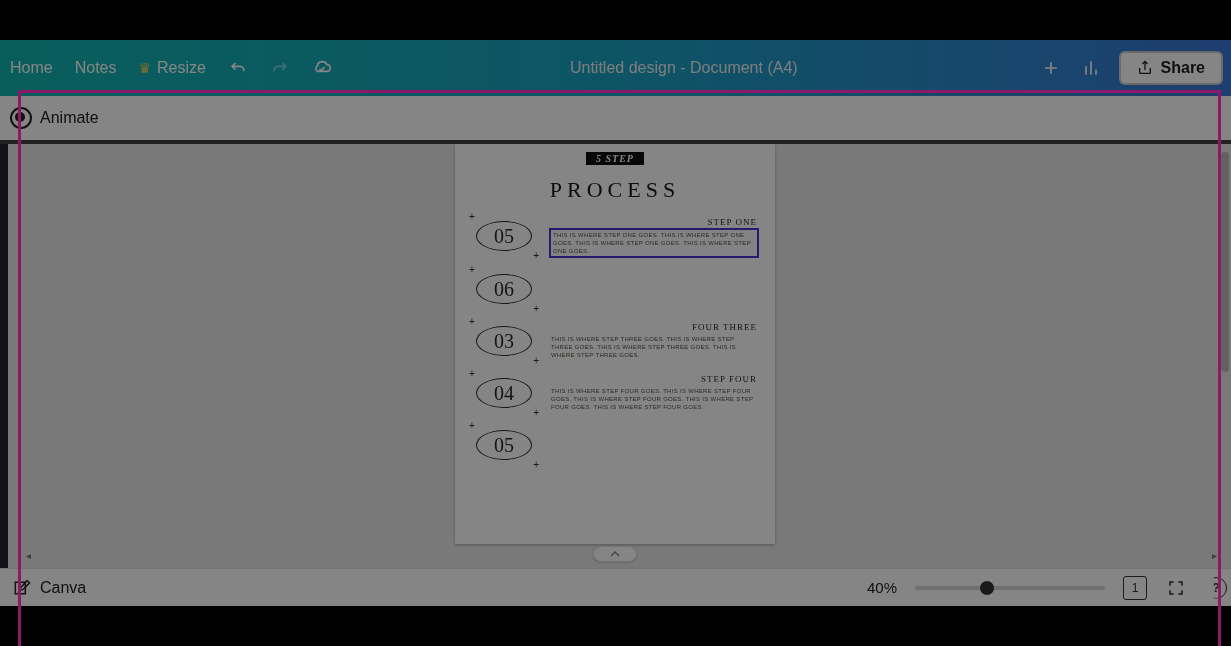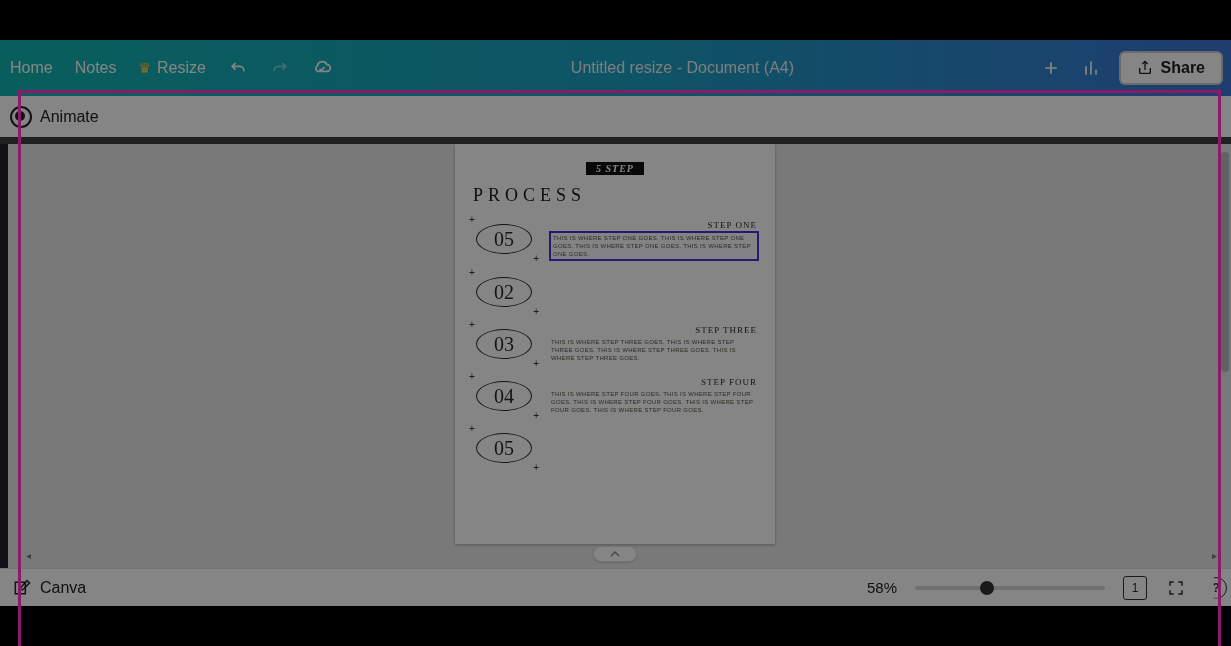--- a/index.html
+++ b/index.html
@@ -23,38 +23,38 @@
   .tb-text { font-size: 16px; font-weight: 500; }
   .tb-icon { width: 20px; height: 20px; display:inline-flex; align-items:center; justify-content:center; }
   .tb-btn { display:flex; align-items:center; gap:6px; cursor:pointer; }
   .resize-item { display:flex; align-items:center; gap:6px; }
   .crown { color:#ffd24d; font-size:14px; }
   .share-btn { background:#fff; border-radius:4px; padding:6px 16px; display:flex; align-items:center; gap:8px; color:#222; font-weight:600; box-shadow: 0 0 0 2px #ccc; }
   .share-btn svg { stroke:#222; }
   .plus-btn, .chart-btn { color:#fff; font-size:20px; }
 
   
-  .secondbar { height: 48px; background: #fff; display:flex; align-items:center; padding: 16px 10px; border-bottom: 7px solid #404040; position: relative; z-index: 10; }
+  .secondbar { height: 48px; background: #fff; display:flex; align-items:center; padding: 16px 10px; border-bottom: 4px solid #404040; position: relative; z-index: 10; }
   .animate-btn { display:flex; align-items:center; gap:8px; color:#222; font-size:16px; font-weight:500; }
   .animate-icon { width:22px; height:22px; border:2px solid #222; border-radius:50%; position:relative; }
   .animate-icon::after { content:""; position:absolute; left:3px; top:3px; width:10px; height:10px; background:#222; border-radius:50%; }
 
   
   .canvas-area { position:absolute; top: 104px; left:0; right:0; bottom: 38px; background:#e9e9e9; overflow:hidden; z-index: 5; }
   .canvas-area .vscroll { position:absolute; right:2px; top:4px; bottom:4px; width:10px; }
   .vscroll .track { position:absolute; inset:0; background:transparent; }
   .vscroll .thumb { position:absolute; right:0; top:4px; width:8px; height:220px; background:#bcbcbc; border-radius:4px; }
   .canvas-area .hscroll { position:absolute; left:4px; right:14px; bottom:2px; height:10px; }
   .hscroll .larrow, .hscroll .rarrow { font-size:10px; color:#777; position:absolute; top:-6px; }
   .hscroll .larrow { left:22px; }
   .hscroll .rarrow { right:0px; }
 
   .page { position:absolute; top:0; left:455px; width:320px; height:400px; background:#fff; box-shadow: 0 1px 3px rgba(0,0,0,0.3); padding: 8px 18px 16px 18px; }
-  .page .badge { display:block; margin: 10px auto; width:58px; background:#111; color:#fff; font-style:italic; font-weight:700; font-size:10px; letter-spacing:1px; text-align:center; padding:1px 0; font-family: Georgia, serif; }
-  .page .heading { font-family: Georgia, 'Times New Roman', serif; font-size:18px; letter-spacing:5px; color:#1a1a1a; margin-top:4px; }
+  .page .badge { display:block; margin: 0 auto; width:58px; background:#111; color:#fff; font-style:italic; font-weight:700; font-size:10px; letter-spacing:1px; text-align:center; padding:1px 0; font-family: Georgia, serif; }
+  .page .heading { text-align:center; font-family: Georgia, 'Times New Roman', serif; font-size:22px; letter-spacing:5px; color:#1a1a1a; margin-top:12px; }
 
   .step { display:flex; align-items:flex-start; gap:16px; margin-top: 14px; }
   .step .numwrap { position:relative; width:62px; min-width:62px; height:38px; display:flex; align-items:center; justify-content:center; }
   .step .oval { position:absolute; width:56px; height:30px; border:1px solid #2a2a2a; border-radius:50%; }
   .step .num { font-family: Georgia, serif; font-size:20px; color:#2a2a2a; position:relative; z-index:2; }
   .step .plus-tl { position:absolute; top:-6px; left:-4px; font-size:10px; color:#333; }
   .step .plus-br { position:absolute; bottom:-6px; right:-4px; font-size:10px; color:#333; }
   .step .textcol { flex:1; min-width:0; }
   .step .label { font-family: Georgia, serif; font-size:9px; letter-spacing:1px; color:#2a2a2a; font-variant: small-caps; text-align: right; }
   .step .desc { font-size:6px; line-height:1.35; color:#5a5042; text-transform: uppercase; letter-spacing:0.3px; margin-top:3px; }
@@ -110,21 +110,21 @@
             <path d="M19 10h-9a5 5 0 00-5 5v1"></path>
           </svg>
       </span>
       <span class="tb-icon tb-btn">
         <svg width="22" height="22" viewBox="0 0 24 24" fill="none" stroke="#fff" stroke-width="2">
             <path d="M18 16a4 4 0 000-8 6 6 0 00-11.5 1.5A3.5 3.5 0 007 16h11z"></path>
             <path d="M9 13l2 2 4-4"></path>
           </svg>
       </span>
     </div>
-    <div class="title-center">Untitled resize - Document (A4)</div>
+    <div class="title-center">Untitled design - Document (A4)</div>
     <div class="right">
       <span class="plus-btn tb-btn">
         <svg width="20" height="20" viewBox="0 0 24 24" stroke="#fff" stroke-width="2">
             <path d="M12 5v14M5 12h14"></path>
           </svg>
       </span>
       <span class="chart-btn tb-btn">
         <svg width="20" height="20" viewBox="0 0 24 24" stroke="#fff" stroke-width="2">
             <path d="M6 20V10M12 20V4M18 20v-6"></path>
           </svg>
@@ -166,34 +166,34 @@
         <div class="textcol">
           <div class="label">STEP ONE</div>
           <div class="desc">This is where step one goes. This is where step one goes. This is where step one goes. This is where step one goes.</div>
         </div>
       </div>
 
       <div class="step">
         <div class="numwrap">
           <span class="plus-tl">+</span>
           <span class="oval"></span>
-          <span class="num">02</span>
+          <span class="num">06</span>
           <span class="plus-br">+</span>
         </div>
       </div>
 
       <div class="step">
         <div class="numwrap">
           <span class="plus-tl">+</span>
           <span class="oval"></span>
           <span class="num">03</span>
           <span class="plus-br">+</span>
         </div>
         <div class="textcol">
-          <div class="label">STEP THREE</div>
+          <div class="label">FOUR THREE</div>
           <div class="desc">This is where step three goes. This is where step three goes. This is where step three goes. This is where step three goes.</div>
         </div>
       </div>
 
       <div class="step">
         <div class="numwrap">
           <span class="plus-tl">+</span>
           <span class="oval"></span>
           <span class="num">04</span>
           <span class="plus-br">+</span>
@@ -232,21 +232,21 @@
 
   <div class="bottombar">
     <span class="notes-btn">
       <svg width="20" height="20" viewBox="0 0 24 24" fill="none" stroke="#222" stroke-width="1.8">
           <path d="M4 5h12v14H4z"></path>
           <path d="M18 3l3 3-8 8-3 .5.5-3 7.5-8.5z"></path>
         </svg>
       <span>Canva</span>
     </span>
     <div class="bb-right">
-      <span class="zoom-label">58%</span>
+      <span class="zoom-label">40%</span>
       <div class="slider">
         <div class="knob"></div>
       </div>
       <div class="pagecount">1</div>
       <span class="expand-icon">
         <svg width="18" height="18" viewBox="0 0 24 24" fill="none" stroke="#333" stroke-width="2">
             <path d="M4 9V4h5M20 9V4h-5M4 15v5h5M20 15v5h-5"></path>
           </svg>
       </span>
       <span class="help-icon">?</span>

